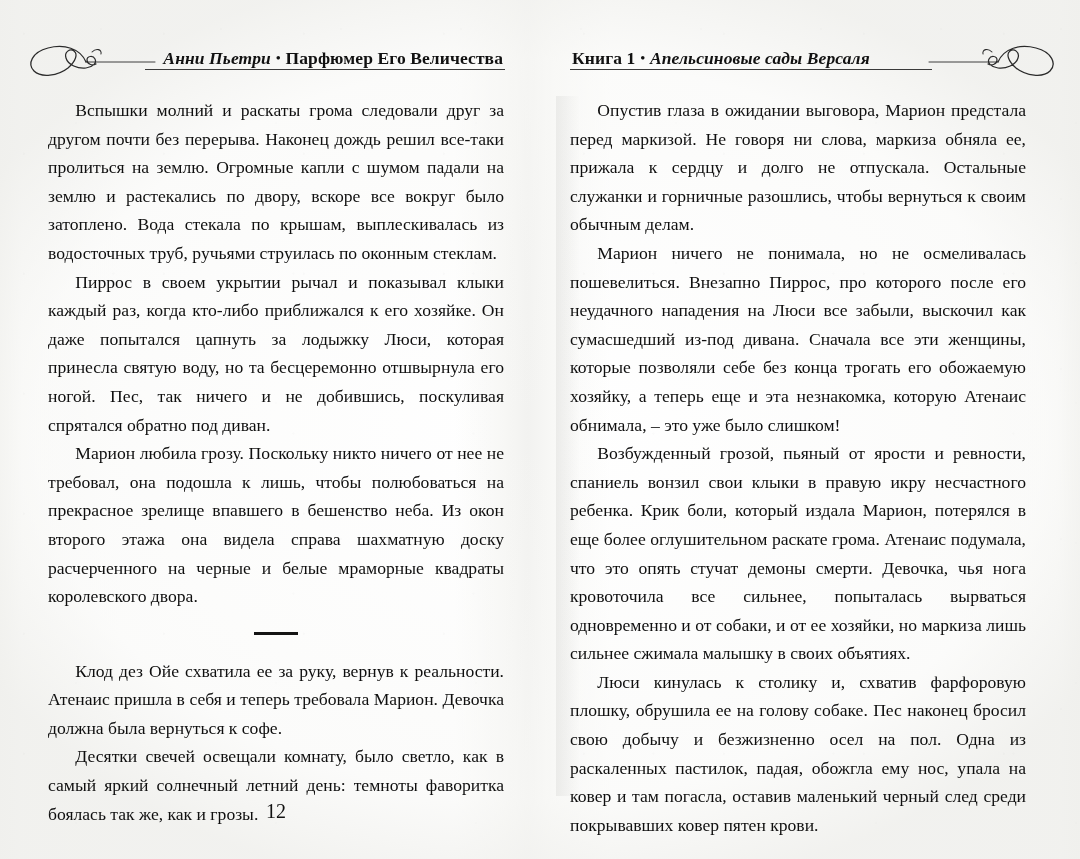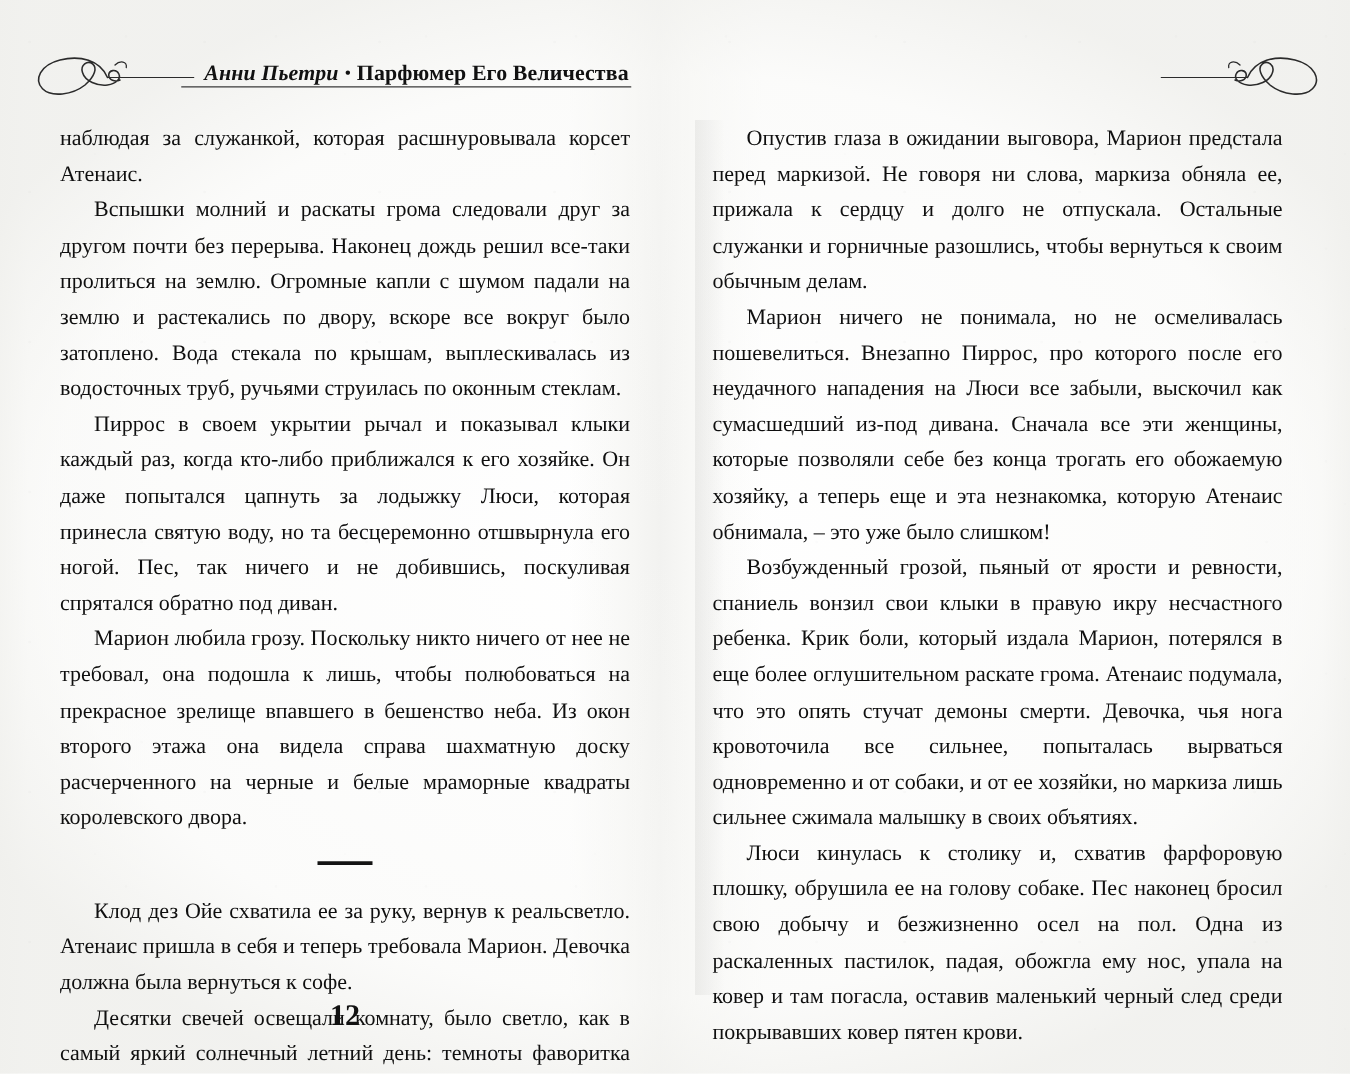--- a/index.html
+++ b/index.html
@@ -158,23 +158,22 @@
     height: 3px;
     background: #141414;
   }
 
   
   .folio {
     position: absolute;
     top: 800px;
     width: 456px;
     text-align: center;
-    font-size: 24px;
+    font-size: 20px;
     color: #111111;
-    font-weight: bold;
   }
   .page-left .folio { left: 48px; }
   .page-right .folio { left: 570px; }
 
   
   .ghost-left-edge {
     position: absolute;
     left: 556px;
     top: 96px;
     width: 24px;
@@ -202,30 +201,29 @@
       </div>
 
       <div class="runhead">
         <div class="runhead-rule"></div>
         <div class="runhead-text">
           <span class="rh-author">Анни Пьетри</span><span class="rh-bullet">•</span><span class="rh-book">Парфюмер Его Величества</span>
         </div>
       </div>
 
       <div class="body-col">
-        <p class="para noindent">наблюдая за служанкой, которая расшнуровывала кор­сет Атенаис.</p>
         <p class="para">Вспышки молний и раскаты грома следовали друг за другом почти без перерыва. Наконец дождь решил все-таки пролиться на землю. Огромные капли с шу­мом падали на землю и растекались по двору, вскоре все вокруг было затоплено. Вода стекала по крышам, выплескивалась из водосточных труб, ручьями струи­лась по оконным стеклам.</p>
         <p class="para">Пиррос в своем укрытии рычал и показывал клы­ки каждый раз, когда кто-либо приближался к его хо­зяйке. Он даже попытался цапнуть за лодыжку Люси, которая принесла святую воду, но та бесцеремонно отшвырнула его ногой. Пес, так ничего и не добив­шись, поскуливая спрятался обратно под диван.</p>
         <p class="para">Марион любила грозу. Поскольку никто ничего от нее не требовал, она подошла к лишь, чтобы полю­боваться на прекрасное зрелище впавшего в бешен­ство неба. Из окон второго этажа она видела справа шахматную доску расчерченного на черные и белые мраморные квадраты королевского двора.</p>
 
         <div class="divider-wrap">
           <div class="divider"></div>
         </div>
 
-        <p class="para">Клод дез Ойе схватила ее за руку, вернув к реаль­светло. Атенаис пришла в себя и теперь требовала Ма­рион. Девочка должна была вернуться к софе.</p>
+        <p class="para">Клод дез Ойе схватила ее за руку, вернув к реаль­ности. Атенаис пришла в себя и теперь требовала Ма­рион. Девочка должна была вернуться к софе.</p>
         <p class="para">Десятки свечей освещали комнату, было светло, как в самый яркий солнечный летний день: темноты фаворитка боялась так же, как и грозы.</p>
 
       </div>
 
       <div class="folio">12</div>
     </div>
   </div>
 
   <div class="page page-right">
     <div class="page-inner" style="left:-540px;">
@@ -235,20 +233,26 @@
       <div class="flourish">
         <svg viewBox="0 0 130 46" xmlns="http://www.w3.org/2000/svg">
           <g fill="none" stroke="#2b2b2b" stroke-linecap="round">
             <path d="M60 24 C54 10 38 6 22 10 C6 14 1 26 8 33 C15 40 32 38 42 30 C50 23 52 16 48 13 C44 10 38 14 40 20 C42 27 52 31 60 30 C67 29 71 25 69 21 C67 17 61 18 61 22 C61 26 66 28 70 26" stroke-width="1.25"></path>
             <path d="M60 24 L129 24" stroke-width="0.9"></path>
             <path d="M66 14 C70 10 76 11 75 16" stroke-width="1.05"></path>
           </g>
         </svg>
       </div>
 
+      <div class="runhead">
+        <div class="runhead-rule"></div>
+        <div class="runhead-text">
+          <span class="rh-book">Книга 1</span><span class="rh-bullet">•</span><span class="rh-title">Апельсиновые сады Версаля</span>
+        </div>
+      </div>
 
       <div class="body-col">
         <p class="para">Опустив глаза в ожидании выговора, Марион предстала перед маркизой. Не говоря ни слова, мар­киза обняла ее, прижала к сердцу и долго не отпуска­ла. Остальные служанки и горничные разошлись, что­бы вернуться к своим обычным делам.</p>
         <p class="para">Марион ничего не понимала, но не осмеливалась пошевелиться. Внезапно Пиррос, про которого после его неудачного нападения на Люси все забыли, вы­скочил как сумасшедший из-под дивана. Сначала все эти женщины, которые позволяли себе без конца тро­гать его обожаемую хозяйку, а теперь еще и эта не­знакомка, которую Атенаис обнимала, – это уже было слишком!</p>
         <p class="para">Возбужденный грозой, пьяный от ярости и ревно­сти, спаниель вонзил свои клыки в правую икру не­счастного ребенка. Крик боли, который издала Ма­рион, потерялся в еще более оглушительном раскате грома. Атенаис подумала, что это опять стучат демоны смерти. Девочка, чья нога кровоточила все сильнее, попыталась вырваться одновременно и от собаки, и от ее хозяйки, но маркиза лишь сильнее сжимала ма­лышку в своих объятиях.</p>
         <p class="para">Люси кинулась к столику и, схватив фарфоровую плошку, обрушила ее на голову собаке. Пес наконец бросил свою добычу и безжизненно осел на пол. Одна из раскаленных пастилок, падая, обожгла ему нос, упала на ковер и там погасла, оставив маленький чер­ный след среди покрывавших ковер пятен крови.</p>
       </div>
 
     </div>
   </div>

